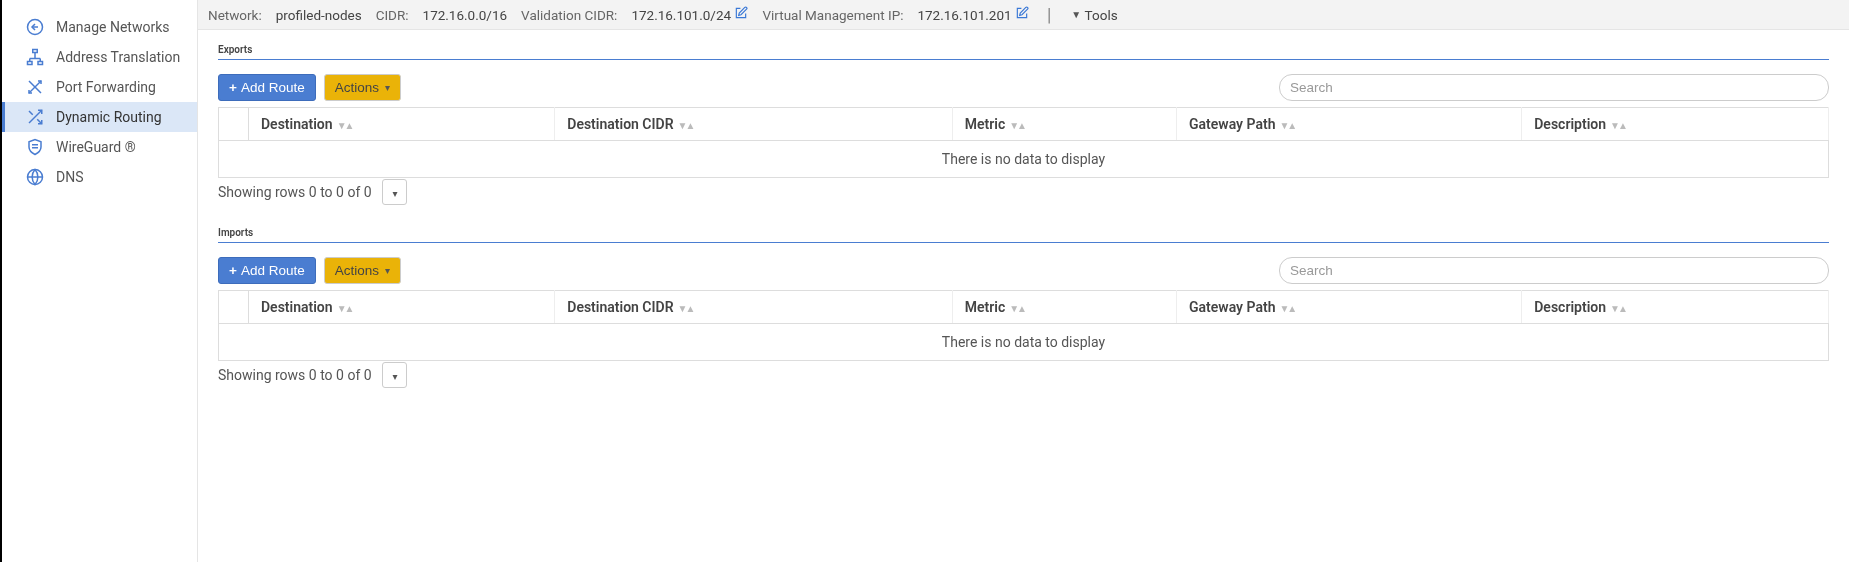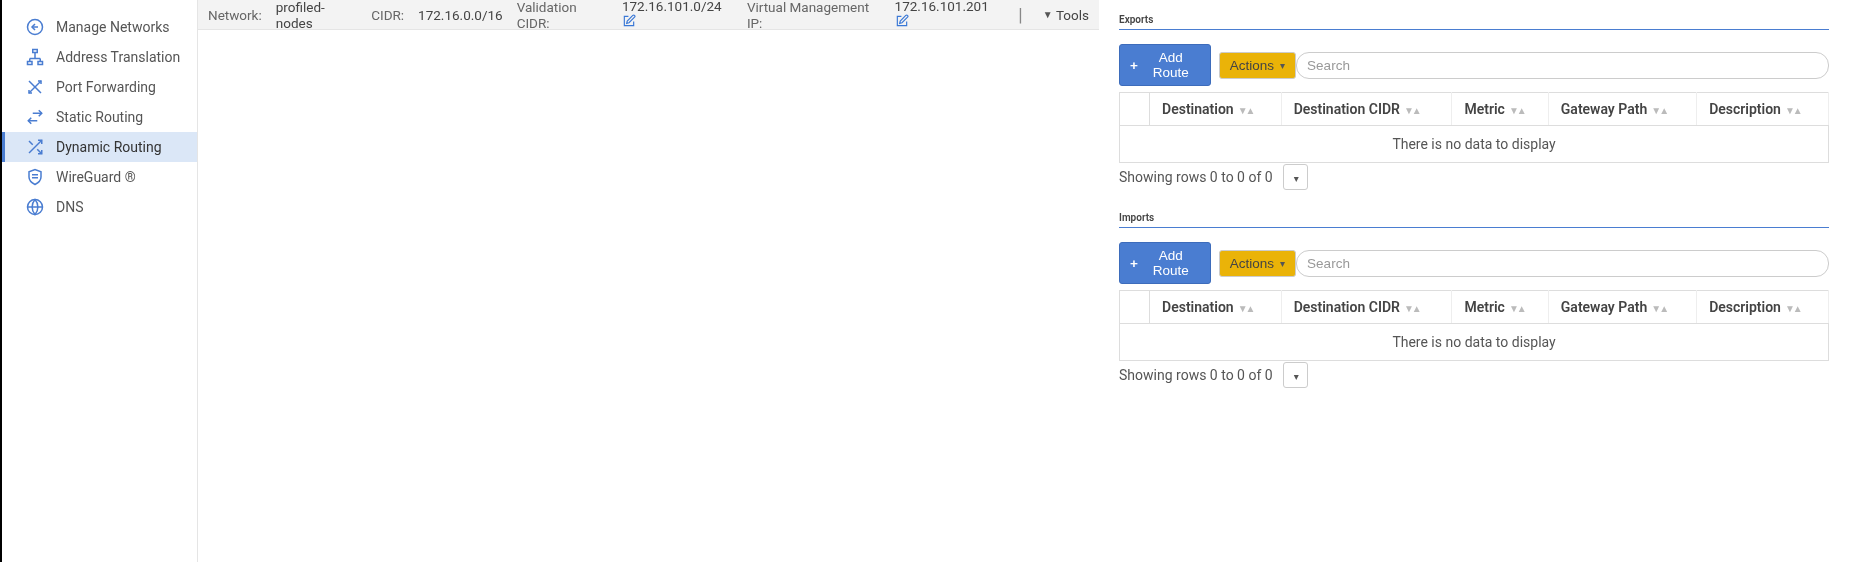--- a/index.html
+++ b/index.html
@@ -30,20 +30,21 @@
       background: #dbe7f7;
       border-left: 3px solid #4a7dd1;
       padding-left: 21px;
       color: #333;
     }
     .sidebar-item .icon { color: #4a7dd1; width: 18px; height: 18px; display:flex; align-items:center; justify-content:center; flex-shrink:0;}
     .sidebar-item .label { font-size: 14px; }
     .main {
       flex: 1;
       display: flex;
+      flex-direction: column;
       min-width: 0;
     }
     .infobar {
       background: #f3f3f3;
       border-bottom: 1px solid #e5e5e5;
       padding: 6px 10px;
       display: flex;
       align-items: center;
       gap: 14px;
       font-size: 13.5px;
@@ -152,31 +153,20 @@
   <div class="sidebar-item">
     <span class="icon">
       <svg width="18" height="18" viewBox="0 0 24 24" fill="none" stroke="currentColor" stroke-width="2">
           <line x1="4" y1="4" x2="20" y2="20"></line>
           <line x1="20" y1="4" x2="4" y2="20"></line>
           <polyline points="16 4 20 4 20 8"></polyline>
           <polyline points="8 20 4 20 4 16"></polyline>
         </svg>
     </span>
     <span class="label">Port Forwarding</span>
-  </div>
-  <div class="sidebar-item">
-    <span class="icon">
-      <svg width="18" height="18" viewBox="0 0 24 24" fill="none" stroke="currentColor" stroke-width="2">
-          <polyline points="17 3 21 7 17 11"></polyline>
-          <line x1="21" y1="7" x2="9" y2="7"></line>
-          <polyline points="7 21 3 17 7 13"></polyline>
-          <line x1="3" y1="17" x2="15" y2="17"></line>
-        </svg>
-    </span>
-    <span class="label">Static Routing</span>
   </div>
   <div class="sidebar-item active">
     <span class="icon">
       <svg width="18" height="18" viewBox="0 0 24 24" fill="none" stroke="currentColor" stroke-width="2">
           <polyline points="16 3 21 3 21 8"></polyline>
           <line x1="4" y1="20" x2="21" y2="3"></line>
           <polyline points="21 16 21 21 16 21"></polyline>
           <line x1="15" y1="15" x2="21" y2="21"></line>
           <line x1="4" y1="4" x2="9" y2="9"></line>
         </svg>

